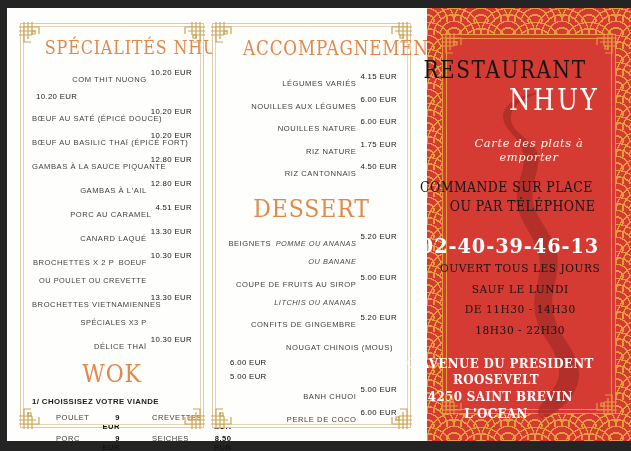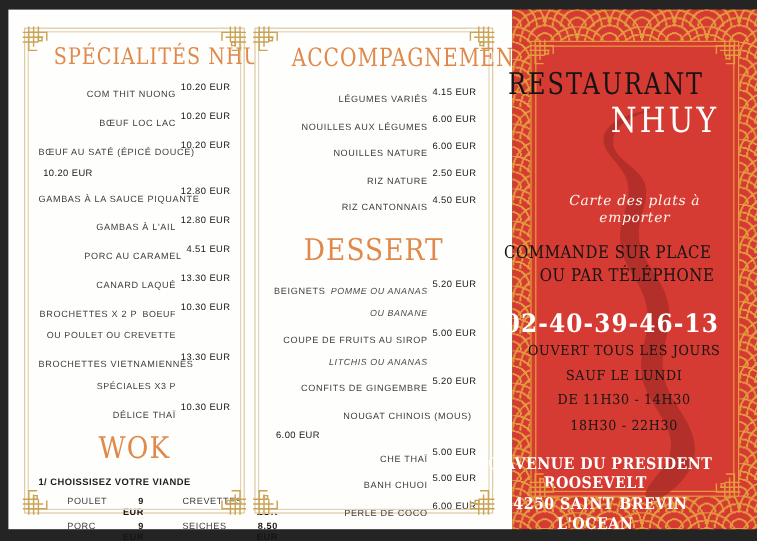--- a/index.html
+++ b/index.html
@@ -54,21 +54,21 @@
   .red-frame { position:absolute; inset:26px 15px 27px 15px; background:#d53b33; border:1px solid #e59c3e; }
   .red-frame::before { content:""; position:absolute; inset:3px; border:1px solid #e59c3e; pointer-events:none; }
   .red-frame .corner { color:#e59c3e; }
 
   .vn-map { position:absolute; left:48px; top:55px; width:110px; height:330px; opacity:.75; pointer-events:none; }
 
   .red-content { position:relative; height:100%; display:flex; flex-direction:column; align-items:flex-end; text-align:center; padding:22px 8px 14px; z-index:2; }
   .r-serif { font-family:"DejaVu Serif","Liberation Serif",serif; }
   .restaurant { font-size:25px; color:#141414; letter-spacing:2px; transform:scaleX(.80); white-space:nowrap; line-height:1.05; }
   .nhuy { font-size:29px; color:#ffffff; letter-spacing:3px; transform:scaleX(.85); white-space:nowrap; line-height:1.05; margin-top:2px; }
-  .carte { font-style:italic; font-size:11.5px; color:#fdf6ee; letter-spacing:.6px; margin-top:44px; }
+  .carte { font-style:italic; font-size:11.5px; color:#fdf6ee; letter-spacing:.6px; margin-top:20px; }
   .commande { font-size:14.5px; color:#141414; letter-spacing:.5px; transform:scaleX(.86); white-space:nowrap; line-height:1.35; margin-top:14px; }
   .phone { font-size:21px; font-weight:700; color:#ffffff; letter-spacing:1px; transform:scaleX(.92); white-space:nowrap; margin-top:16px; }
   .hours { }
   .hours div { font-size:11.5px; color:#141414; letter-spacing:.6px; line-height:1.8; transform:scaleX(.92); white-space:nowrap; }
   .address { margin-top:14px; }
   .address div { font-size:13.5px; font-weight:700; color:#ffffff; letter-spacing:.4px; line-height:1.25; transform:scaleX(.88); white-space:nowrap; }
 </style>
 </head>
 <body>
 
@@ -80,34 +80,34 @@
       <div class="display title-main">SPÉCIALITÉS NHU-Y</div>
       <div>
           <div class="row">
     <span class="names">
       <span class="name">COM THIT NUONG</span>
       
     </span>
     <span class="price">10.20 EUR</span>
   </div>
           <div class="row">
-    <span class="names">
-      <span class="name">BŒUF LOC LAC</span>
-      
-    </span>
     <span class="price">10.20 EUR</span>
   </div>
           <div class="row">
     <span class="names">
       <span class="name">BŒUF AU SATÉ (ÉPICÉ DOUCE)</span>
       
     </span>
     <span class="price">10.20 EUR</span>
   </div>
           <div class="row">
+    <span class="names">
+      <span class="name">BŒUF AU BASILIC THAÏ (ÉPICÉ FORT)</span>
+      
+    </span>
     <span class="price">10.20 EUR</span>
   </div>
           <div class="row">
     <span class="names">
       <span class="name">GAMBAS À LA SAUCE PIQUANTE</span>
       
     </span>
     <span class="price">12.80 EUR</span>
   </div>
           <div class="row">
@@ -231,21 +231,21 @@
       <span class="name">NOUILLES NATURE</span>
       
     </span>
     <span class="price">6.00 EUR</span>
   </div>
           <div class="row">
     <span class="names">
       <span class="name">RIZ NATURE</span>
       
     </span>
-    <span class="price">2.50 EUR</span>
+    <span class="price">1.75 EUR</span>
   </div>
           <div class="row">
     <span class="names">
       <span class="name">RIZ CANTONNAIS</span>
       
     </span>
     <span class="price">4.50 EUR</span>
   </div>
         </div>
 
@@ -276,24 +276,20 @@
     <span class="names">
       <span class="name">NOUGAT CHINOIS (MOUS)</span>
       
     </span>
     <span class="price"></span>
   </div>
           <div class="row">
     <span class="price">6.00 EUR</span>
   </div>
           <div class="row">
-    <span class="names">
-      <span class="name">CHE THAÏ</span>
-      
-    </span>
     <span class="price">5.00 EUR</span>
   </div>
           <div class="row">
     <span class="names">
       <span class="name">BANH CHUOI</span>
       
     </span>
     <span class="price">5.00 EUR</span>
   </div>
           <div class="row">

